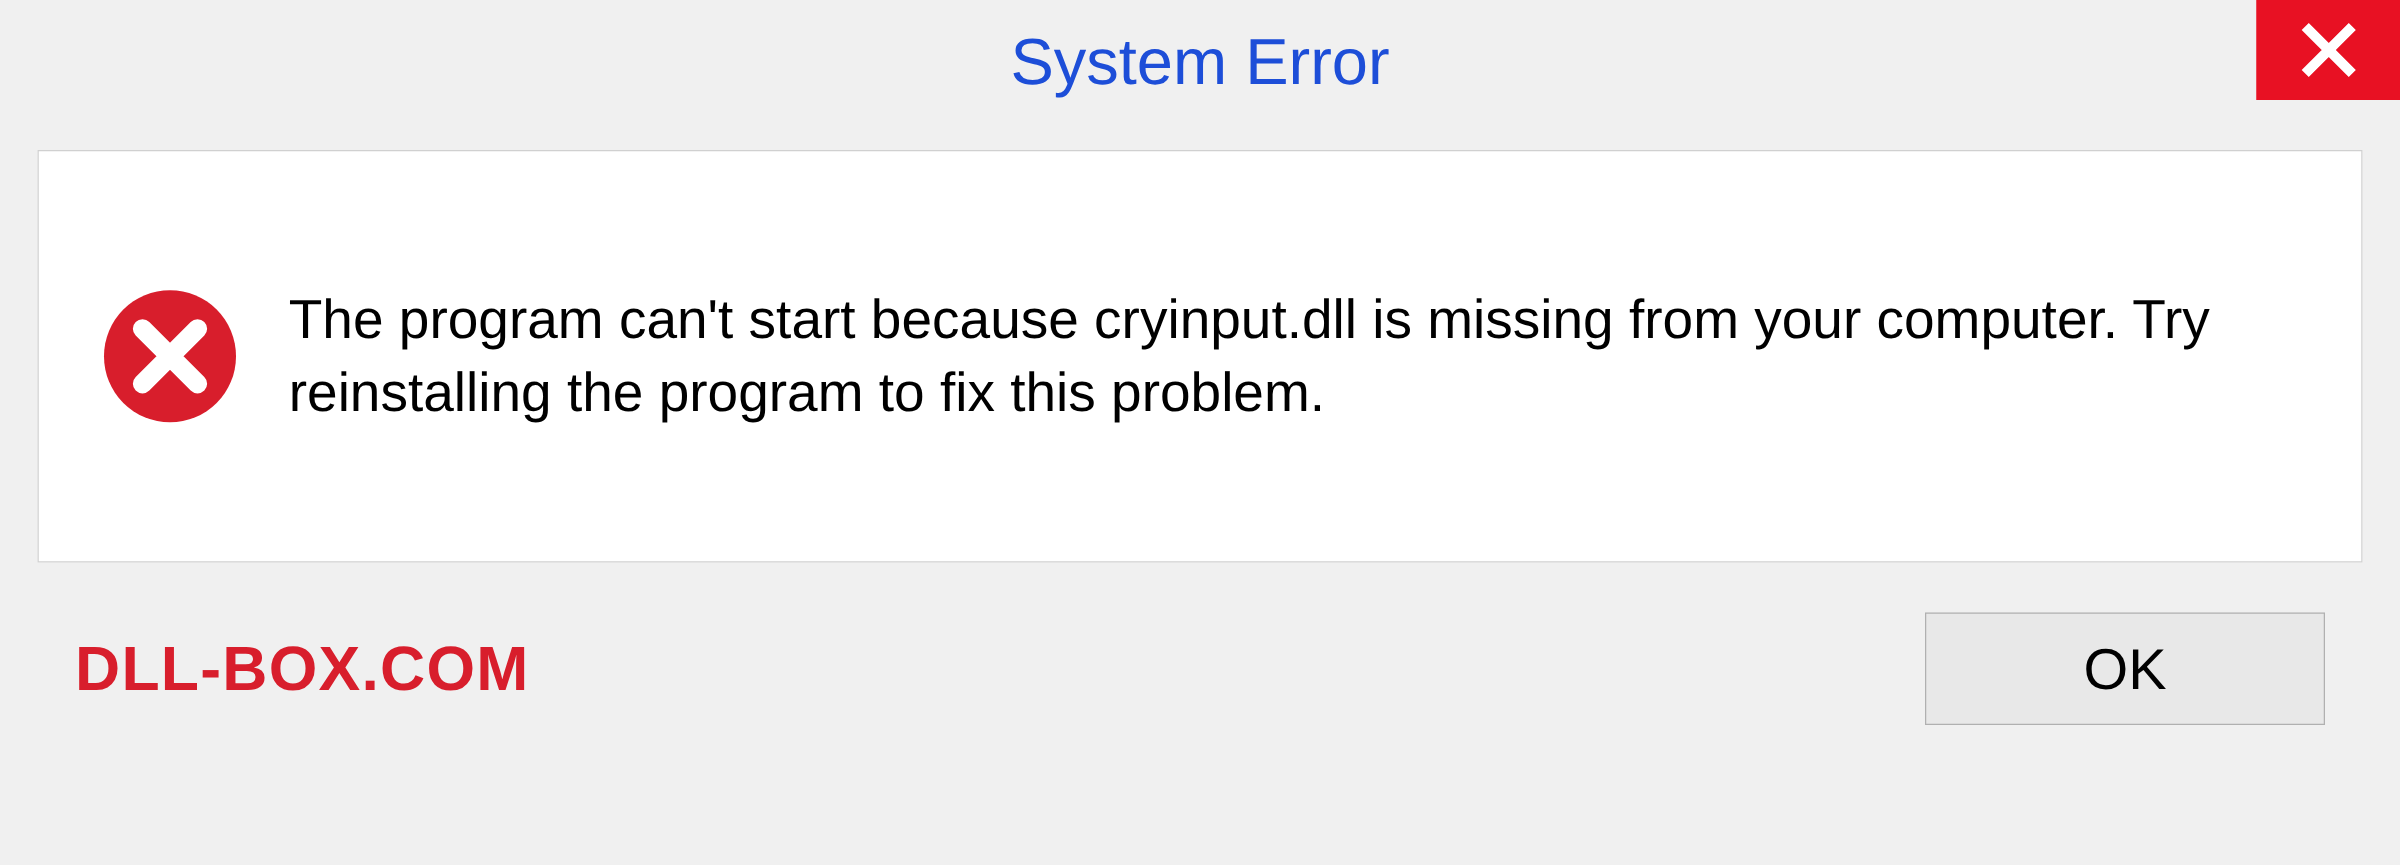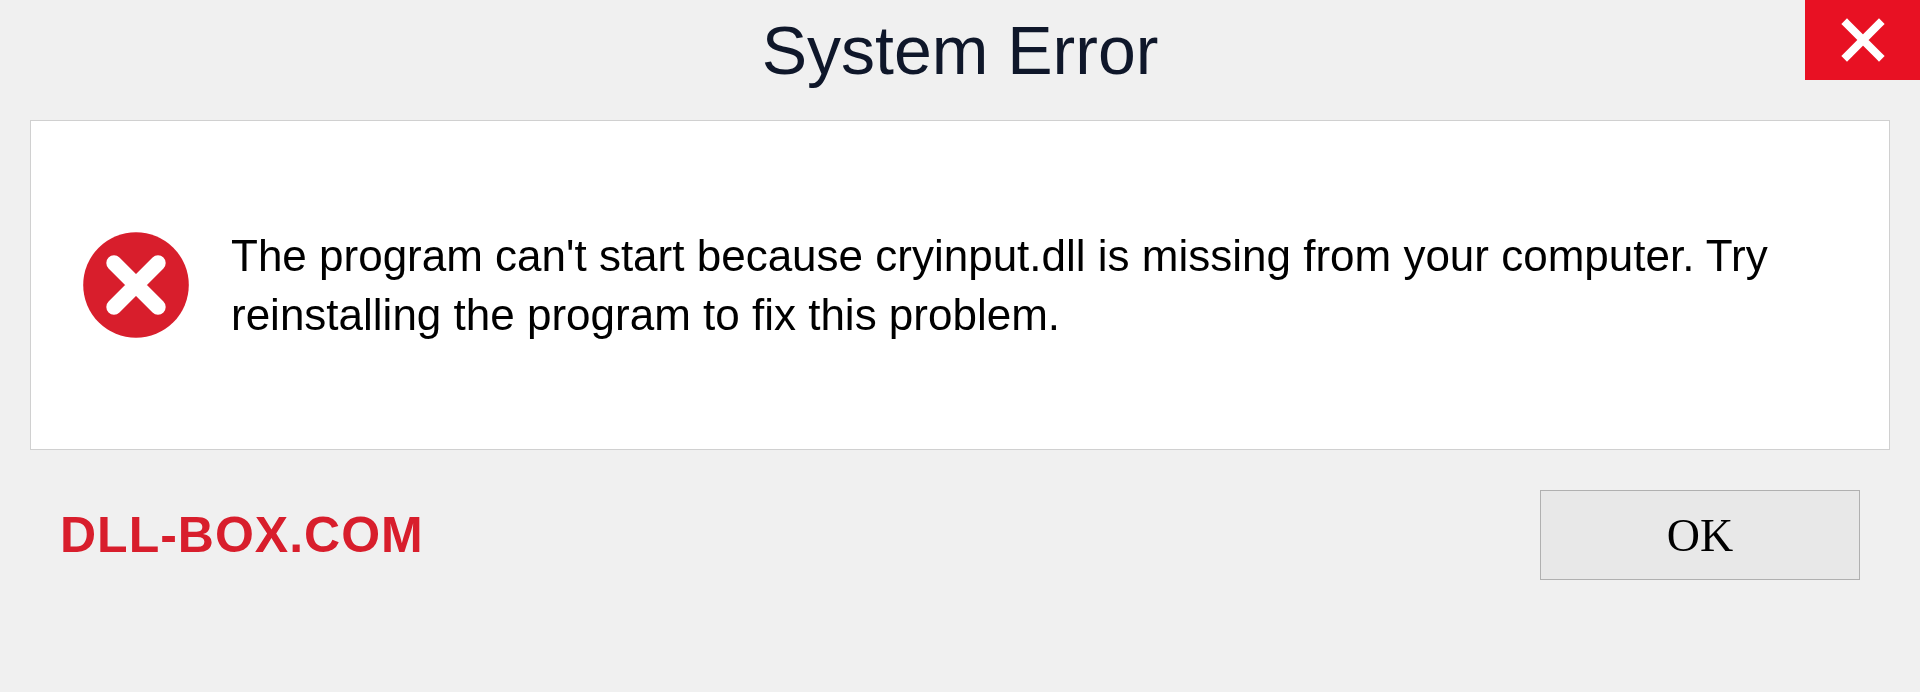--- a/index.html
+++ b/index.html
@@ -20,23 +20,23 @@
     .titlebar {
       width: 100%;
       height: 100px;
       display: flex;
       align-items: center;
       justify-content: center;
       position: relative;
     }
     
     .title {
-      font-size: 68px;
+      font-size: 52px;
       font-weight: 400;
-      color: #0f172a;
+      color: #1d4ed8;
     }
     
     .close-btn {
       position: absolute;
       right: 0;
       top: 0;
       width: 115px;
       height: 80px;
       background: #e81123;
       display: flex;
@@ -98,21 +98,21 @@
       width: 320px;
       height: 90px;
       background: #e8e8e8;
       border: 1px solid #b0b0b0;
       font-size: 46px;
       color: #000;
       cursor: pointer;
       display: flex;
       align-items: center;
       justify-content: center;
-      font-family: Liberation Serif, serif;
+      font-family: Liberation Sans, sans-serif;
     }
   </style>
 </head>
 <body>
 
 <div class="titlebar">
   <div class="title">System Error</div>
   <div class="close-btn">
     <svg viewBox="0 0 24 24">
       <path d="M4 4 L20 20 M20 4 L4 20" stroke="#ffffff" stroke-width="4" stroke-linecap="square" fill="none"></path>

